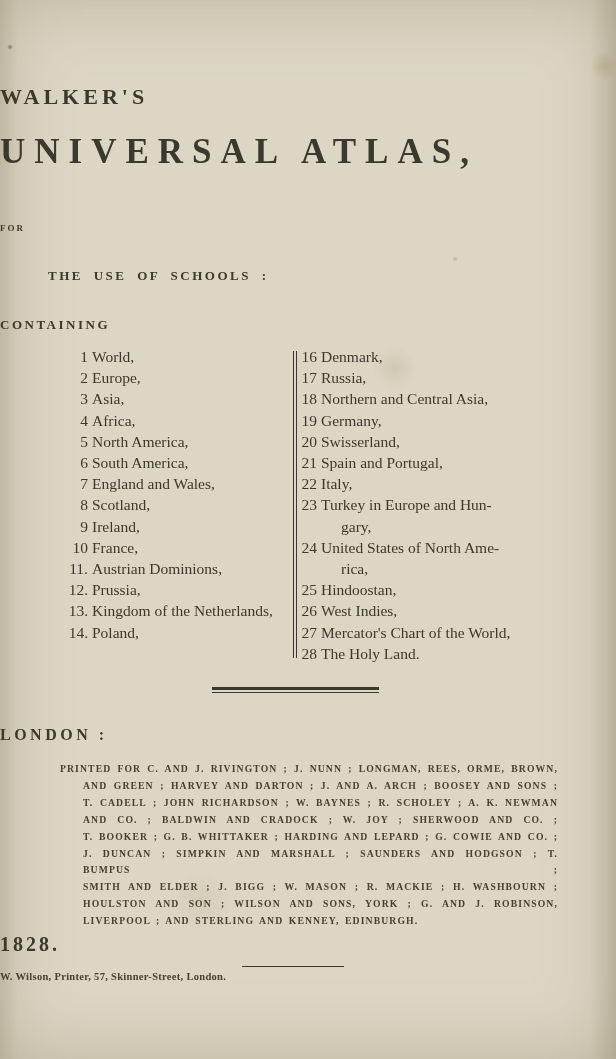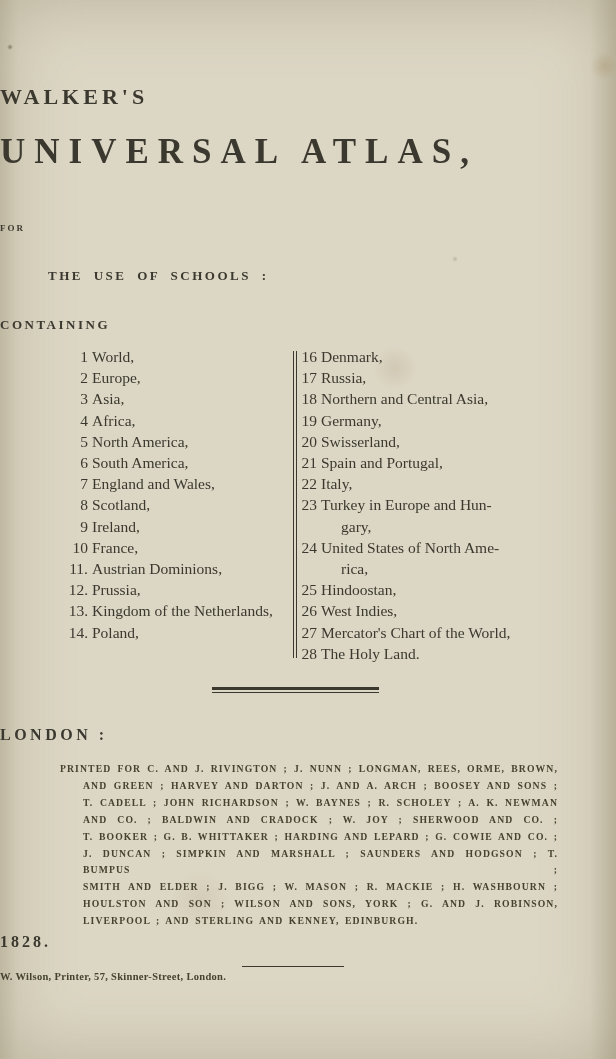--- a/index.html
+++ b/index.html
@@ -51,21 +51,21 @@
   .section-divider{position:absolute;top:687px;left:212px;width:167px;height:7px;
     background:linear-gradient(var(--ink) 0 3px, transparent 3px 5px, var(--ink) 5px 6px, transparent 6px);}
   .city-heading{top:726px;font-size:16px;font-weight:bold;letter-spacing:3.5px;}
 
   .publishers{position:absolute;top:761px;left:60px;width:498px;
     font-size:9.7px;line-height:16.9px;letter-spacing:1.1px;word-spacing:2px;font-weight:bold;color:#45432f;}
   .pub-line{white-space:nowrap;}
   .pub-line.just{text-align:justify;text-align-last:justify;white-space:normal;}
   .pub-line.ind{padding-left:23px;}
 
-  .year{top:933px;font-size:16px;letter-spacing:3px;font-weight:bold;}
+  .year{top:933px;font-size:20px;letter-spacing:3px;font-weight:bold;}
   .printer-rule{position:absolute;top:966px;left:242px;width:102px;height:1px;background:var(--ink);}
   .printer-line{top:971px;font-size:10.5px;letter-spacing:.3px;font-weight:bold;color:#45432f;}
 </style>
 </head>
 <body>
 
 <div class="page">
 
   <div class="abs author-title">WALKER'S</div>
   <div class="abs main-title">UNIVERSAL ATLAS,</div>

